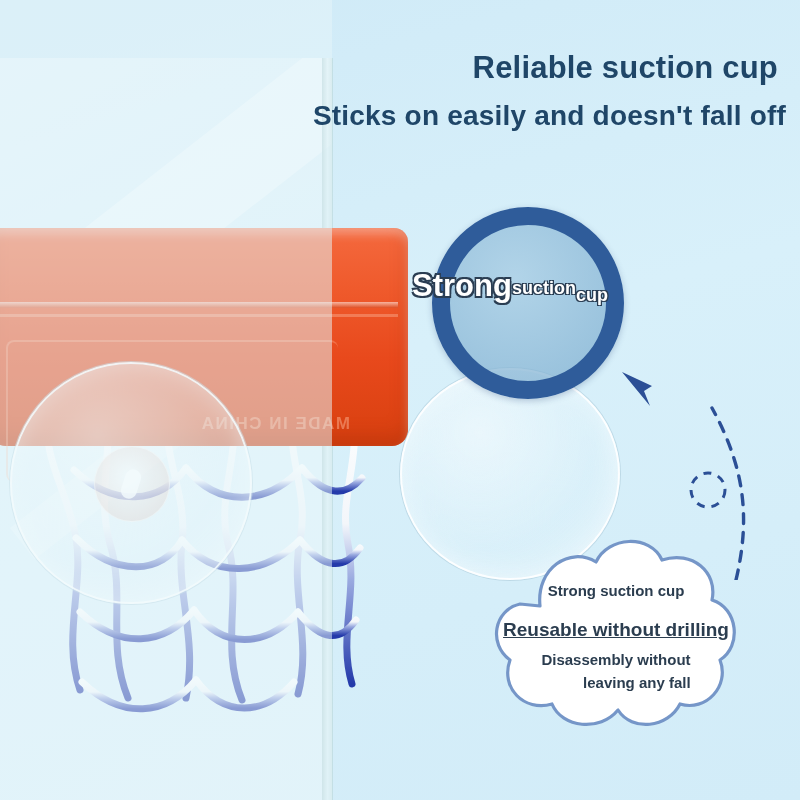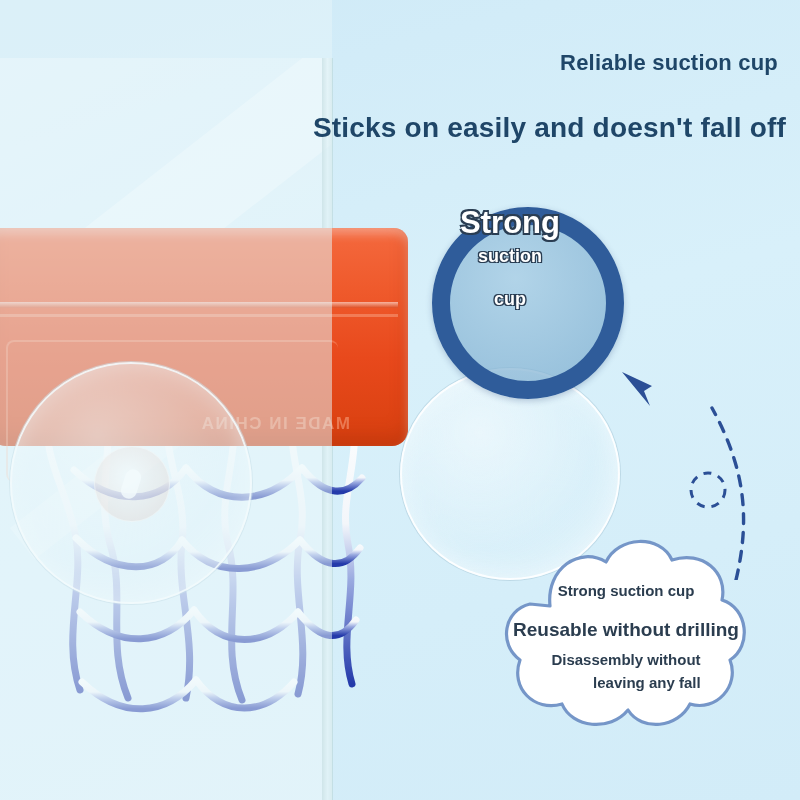--- a/index.html
+++ b/index.html
@@ -60,41 +60,41 @@
             background:radial-gradient(circle at 45% 40%,rgba(255,255,255,.55),rgba(200,120,95,.30));
             border:1px solid rgba(255,255,255,.6);}
   .cup-nub{position:absolute;left:28px;top:22px;width:16px;height:30px;border-radius:8px;
            background:rgba(255,255,255,.85);transform:rotate(18deg);}
 
   .ring{position:absolute;left:432px;top:207px;width:156px;height:156px;border-radius:50%;
         border:18px solid #2f5c9a;
         background:radial-gradient(circle at 42% 34%,rgba(168,205,228,.80),rgba(120,170,205,.72));
         box-shadow:0 2px 6px rgba(30,60,110,.25);}
   .ring-txt{position:absolute;left:432px;top:207px;width:156px;height:156px;
-            display:flex;flex-direction:column;align-items:center;}
+            display:flex;flex-direction:row;align-items:center;justify-content:center;}
   .ring-txt .l1{font-size:31px;font-weight:bold;color:#ffffff;line-height:1;
      text-shadow:-1.6px -1.6px 0 #2a3d52,1.6px -1.6px 0 #2a3d52,-1.6px 1.6px 0 #2a3d52,1.6px 1.6px 0 #2a3d52;}
   .ring-txt .l2{font-size:18px;font-weight:bold;color:#ffffff;line-height:1.25;margin-top:7px;
      text-shadow:-1.3px -1.3px 0 #2a3d52,1.3px -1.3px 0 #2a3d52,-1.3px 1.3px 0 #2a3d52,1.3px 1.3px 0 #2a3d52;}
   .ring-txt .l3{font-size:18px;font-weight:bold;color:#ffffff;line-height:1.25;
      text-shadow:-1.3px -1.3px 0 #2a3d52,1.3px -1.3px 0 #2a3d52,-1.3px 1.3px 0 #2a3d52,1.3px 1.3px 0 #2a3d52;margin-top:20px;}
 
   
   .head{position:absolute;color:#1f4668;font-weight:bold;white-space:nowrap;
         text-align:right;letter-spacing:.2px;}
-  .head1{right:22px;top:50px;font-size:22px;}
-  .head2{right:14px;top:112px;font-size:28px;}
-
-  
-  .cloud-wrap{position:absolute;left:496px;top:528px;width:260px;height:220px;}
+  .head1{right:22px;top:50px;font-size:31px;}
+  .head2{right:14px;top:100px;font-size:28px;}
+
+  
+  .cloud-wrap{position:absolute;left:486px;top:528px;width:260px;height:220px;}
   .cloud-wrap svg{position:absolute;left:0;top:0;}
   .cloud-text{position:absolute;left:0;top:0;width:260px;height:220px;
               display:flex;flex-direction:column;align-items:center;justify-content:center;}
   .cl1{font-size:15px;color:#2b3d4f;font-weight:bold;margin-bottom:20px;}
-  .cl2{font-size:19px;color:#2b3d4f;font-weight:bold;margin-bottom:7px;}
+  .cl2{font-size:19px;color:#2b3d4f;font-weight:bold;margin-bottom:7px;text-decoration:underline;}
   .cl3{font-size:15px;color:#2b3d4f;font-weight:bold;line-height:1.55;text-align:right;}
 
   
   .arrow{position:absolute;left:600px;top:350px;width:190px;height:230px;}
 
   
   .fade{position:absolute;left:0;top:0;width:332px;height:800px;
         background:rgba(231,245,250,.52);pointer-events:none;}
 </style>
 </head>

